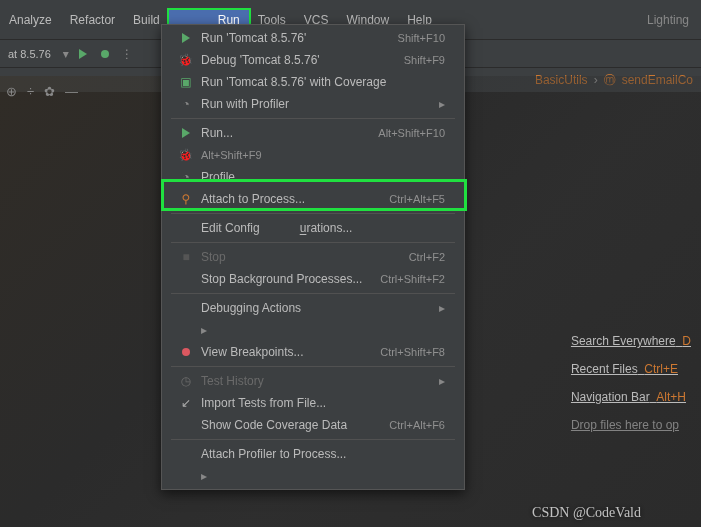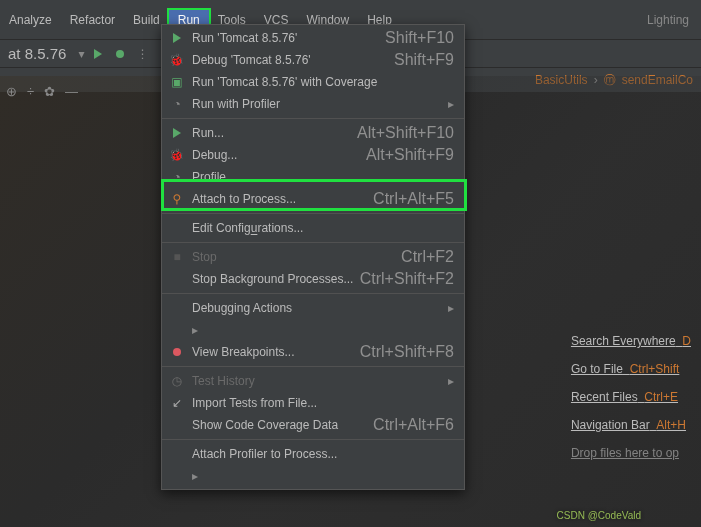--- a/index.html
+++ b/index.html
@@ -2,40 +2,40 @@
 <html><head>
 <meta charset="utf-8">
 <style>
 * { margin:0; padding:0; box-sizing:border-box; font-family:"Segoe UI",Arial,sans-serif; font-size:12px; }
 body { width:701px; height:527px; background:#2b2b2b; color:#bbb; overflow:hidden; position:relative; }
 .menubar { height:40px; display:flex; align-items:center; background:#3c3f41; border-bottom:1px solid #2b2b2b; }
 .menubar .item { padding:3px 9px; color:#bbb; cursor:default; }
 .menubar .item.active { background:#4b6eaf; color:#fff; outline:2px solid #20e040; }
 .menubar .app { margin-left:auto; padding:3px 12px; color:#888; }
 .toolbar { height:28px; background:#3c3f41; display:flex; align-items:center; padding:0 8px; gap:6px; border-bottom:1px solid #2b2b2b; }
-.toolbar .config { color:#bbb; font-size:15px; margin-right:6px; }
+.toolbar .config { color:#bbb; font-size:11px; margin-right:6px; }
 .tb-icon { width:16px; height:16px; display:inline-flex; align-items:center; justify-content:center; }
 .breadcrumb { height:24px; background:#3c3f41; display:flex; align-items:center; padding:0 8px; gap:6px; color:#999; font-size:11px;justify-content:flex-end; }
 .bc-item { color:#cc7832; }
 .bc-method { color:#cc7832; }
-.dropdown { position:absolute; top:24px; left:161px; width:304px; background:#3c3f41; box-shadow:0 4px 12px rgba(0,0,0,0.6); border:1px solid #555; z-index:10; padding:2px 0; }
+.dropdown { position:absolute; top:24px; left:161px; width:304px; background:#3c3f41; box-shadow:0 4px 12px rgba(0,0,0,0.6); border:1px solid #555; z-index:10; padding:2px 9px; }
 .mi { display:flex; align-items:center; height:22px; padding:0 10px 0 6px; color:#bbb; }
 .mi .ico { width:18px; display:inline-flex; justify-content:center; margin-right:6px; }
 .mi .lbl { flex:1; }
-.mi .sc { color:#909090; font-size:16px; }
+.mi .sc { color:#909090; font-size:11px; }
 .mi .arrow { color:#888; }
 .mi.disabled { color:#6a6a6a; }
 .sep { height:1px; background:#515151; margin:3px 0; }
 .highlight-box { position:absolute; top:179px; left:161px; width:306px; height:32px; border:3px solid #20e040; pointer-events:none; z-index:11; }
 .editor-bg { position:absolute; top:76px; left:0; right:0; bottom:0; background:linear-gradient(135deg,#3a2e1e 0%,#2b2b2b 40%,#333 60%,#2b2b2b 100%); opacity:0.35; z-index:0; }
 .tips { position:absolute; right:10px; top:334px; color:#bbb; font-size:13px; z-index:5;text-decoration:underline; }
 .tips .row { margin-bottom:14px; }
 .tips .k { color:#cc7832; }
-.watermark { position:absolute; bottom:6px; right:60px; color:#bef264; font-size:10px; opacity:0.7; z-index:15; text-shadow:0 0 4px #000; }
-.u { text-decoration:underline; text-underline-offset:2px; }
+.watermark { position:absolute; bottom:6px; right:60px; color:#ffffff; font-size:14px; opacity:0.7; z-index:15; text-shadow:0 0 4px #000;font-family:Liberation Serif, serif; }
+.u { text-decoration:underline; text-underline-offset:2px;margin-left:40px; }
 .tool-row2 { position:absolute; left:6px; top:84px; display:flex; gap:10px; z-index:5; color:#888; }
 .tool-row2 span { font-size:13px; }
 </style>
 </head>
 <body>
 
 <div class="menubar">
   <div class="item"><span>Analyze</span></div>
   <div class="item"><span>Refactor</span></div>
   <div class="item"><span>Build</span></div>
@@ -108,21 +108,20 @@
       <span class="ico">
         <svg width="10" height="10">
           <polygon points="1,0 9,5 1,10" fill="#59a869"></polygon>
         </svg>
       </span>
       <span class="lbl">Run...</span>
       <span class="sc">Alt+Shift+F10</span>
     </div>
   <div class="mi">
       <span class="ico" style="color:#59a869">🐞</span>
-      <span class="lbl">Debug...</span>
       <span class="sc">Alt+Shift+F9</span>
     </div>
   <div class="mi">
       <span class="ico" style="color:#888">◔</span>
       <span class="lbl">Profile...</span>
     </div>
   <div class="mi">
       <span class="ico" style="color:#cc7832">⚲</span>
       <span class="lbl">Attach to Process...</span>
       <span class="sc">Ctrl+Alt+F5</span>
@@ -185,19 +184,18 @@
   <div class="mi">
       <span class="ico"></span>
       <span class="arrow">▸</span>
     </div>
 </div>
 
 <div class="highlight-box"></div>
 
 <div class="tips">
   <div class="row"><span>Search Everywhere</span>&nbsp;&nbsp;<span class="k">D</span></div>
-  <div class="row"><span>Go to File</span>&nbsp;&nbsp;<span class="k">Ctrl+Shift</span></div>
   <div class="row"><span>Recent Files</span>&nbsp;&nbsp;<span class="k">Ctrl+E</span></div>
   <div class="row"><span>Navigation Bar</span>&nbsp;&nbsp;<span class="k">Alt+H</span></div>
   <div class="row" style="opacity:0.6"><span>Drop files here to op</span></div>
 </div>
 
 <div class="watermark">CSDN @CodeVald</div>
 
 </body></html>

